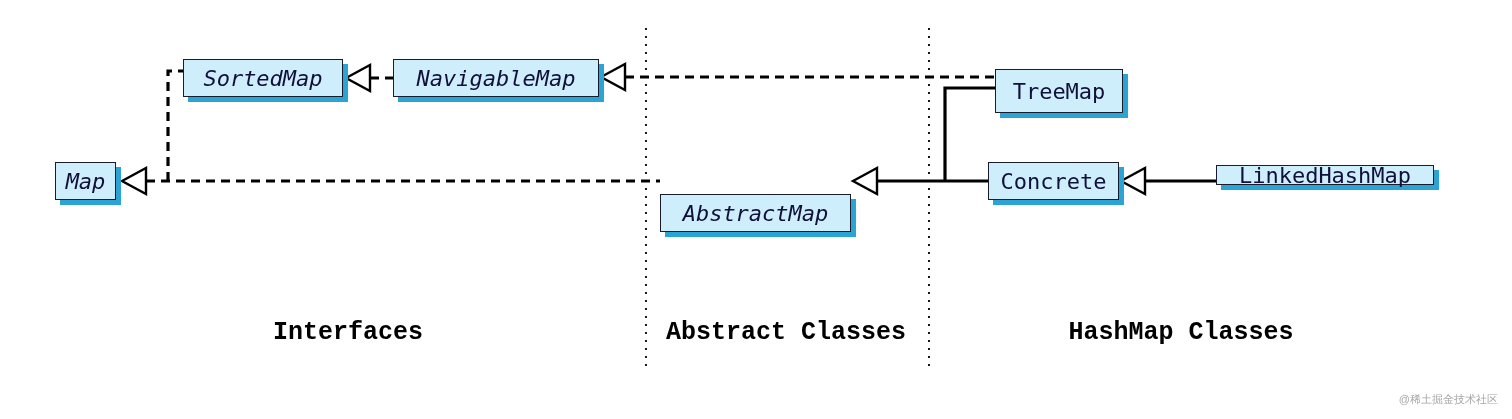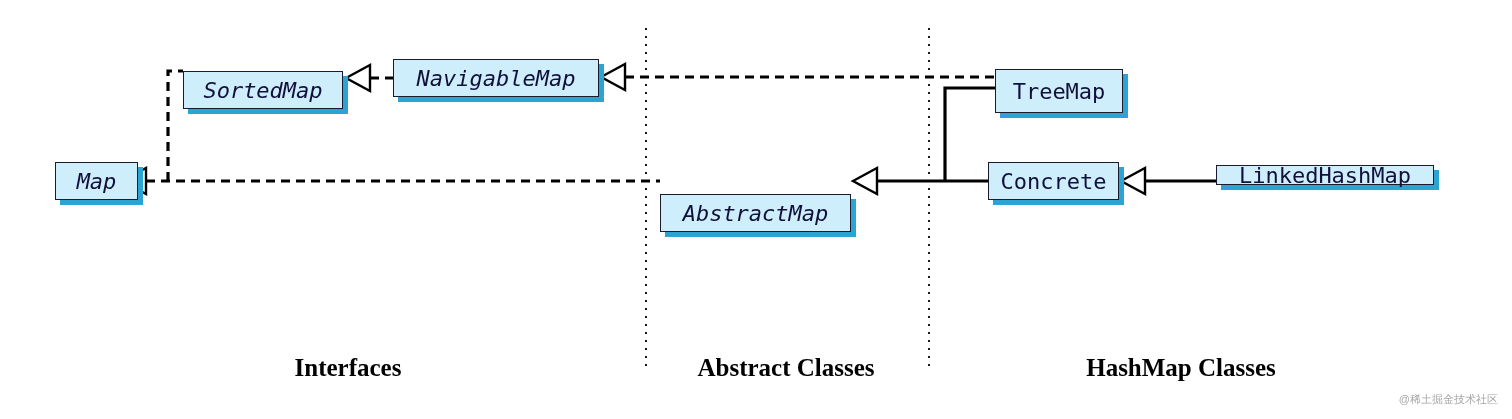--- a/index.html
+++ b/index.html
@@ -22,29 +22,28 @@
     display:flex;align-items:center;justify-content:center;
     color:#10103a;
     font-size:22px;
     letter-spacing:0px;
     white-space:nowrap;
     z-index:2;
   }
   .class-box.italic{font-style:italic;}
   .section-label{
     position:absolute;
-    font-family:Liberation Serif, serif;
+    font-family:Liberation Mono, monospace;
     font-weight:bold;
     font-size:25px;
     color:#000000;
     text-align:center;
     transform:translateX(-50%);
     white-space:nowrap;
     z-index:2;
-    margin-top:36px;
   }
   .watermark{
     position:absolute;
     right:14px;bottom:12px;
     font-family:"Liberation Sans", sans-serif;
     font-size:11px;
     color:#a8a8a8;
     z-index:2;
   }
 </style>
@@ -69,23 +68,23 @@
     <polygon points="122,181 146,168 146,194" fill="#fff" stroke="#000" stroke-width="2.4"></polygon>
 
     <line x1="877" y1="181" x2="988" y2="181" stroke="#000" stroke-width="3.2"></line>
     <polyline points="945,181 945,88 995,88" fill="none" stroke="#000" stroke-width="3.2"></polyline>
     <polygon points="853,181 877,168 877,194" fill="#fff" stroke="#000" stroke-width="2.4"></polygon>
 
     <line x1="1145" y1="181" x2="1216" y2="181" stroke="#000" stroke-width="3.2"></line>
     <polygon points="1121,181 1145,168 1145,194" fill="#fff" stroke="#000" stroke-width="2.4"></polygon>
   </svg>
 
-  <div class="class-box italic" style="left:55px;top:162px;width:83px;height:38px;">Map</div>
+  <div class="class-box italic" style="left:55px;top:162px;width:61px;height:38px;">Map</div>
 
-  <div class="class-box italic" style="left:183px;top:71px;width:160px;height:38px;">SortedMap</div>
+  <div class="class-box italic" style="left:183px;top:59px;width:160px;height:38px;">SortedMap</div>
 
   <div class="class-box italic" style="left:393px;top:59px;width:206px;height:38px;">NavigableMap</div>
 
   <div class="class-box italic" style="left:660px;top:162px;width:191px;height:38px;margin-top:32px;">AbstractMap</div>
 
   <div class="class-box" style="left:995px;top:69px;width:128px;height:44px;">TreeMap</div>
 
   <div class="class-box" style="left:988px;top:162px;width:131px;height:38px;">Concrete</div>
 
   <div class="class-box" style="left:1216px;top:165px;width:218px;height:20px;">LinkedHashMap</div>

